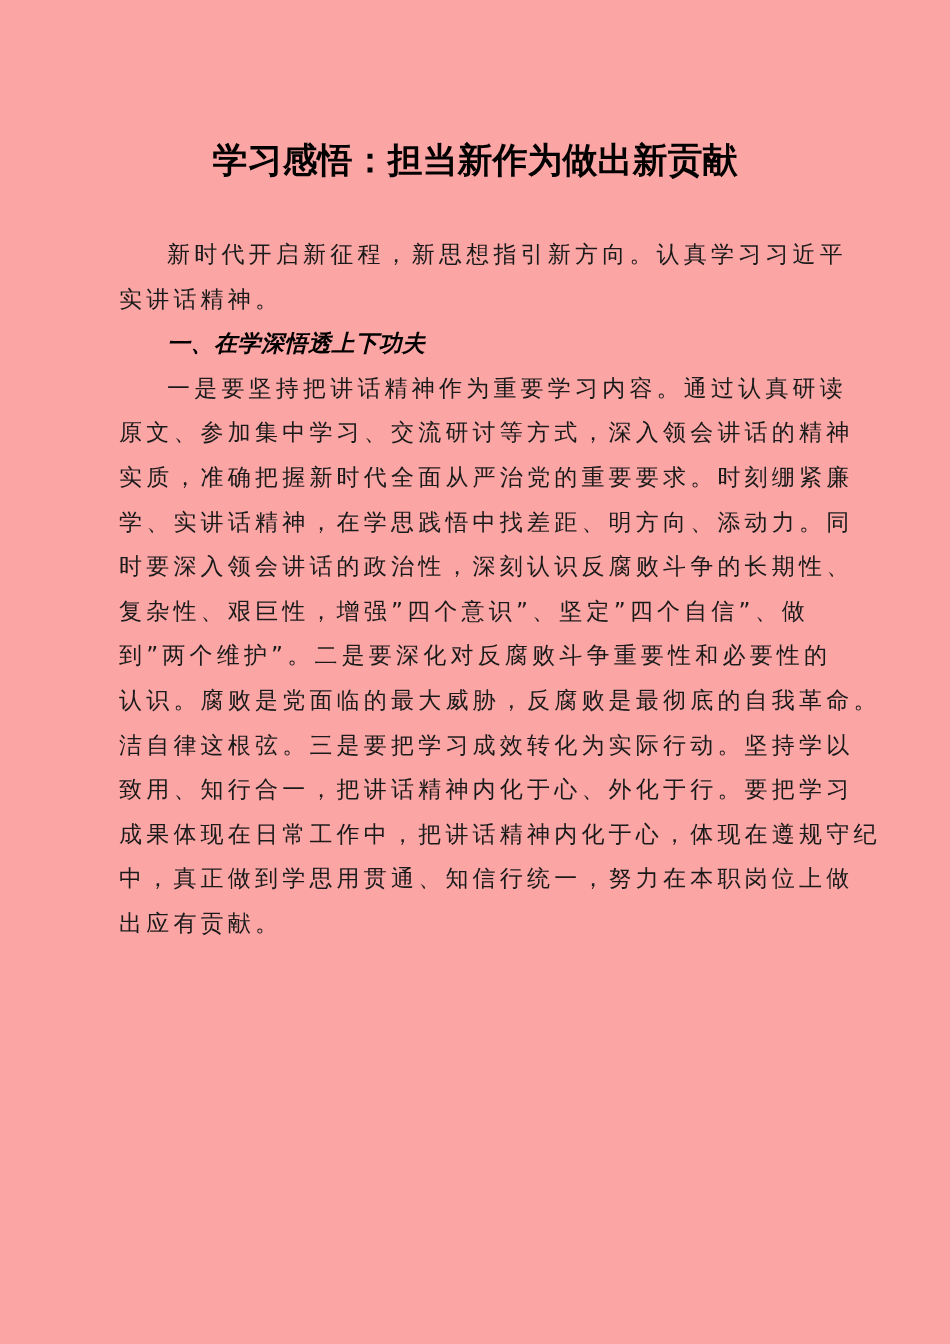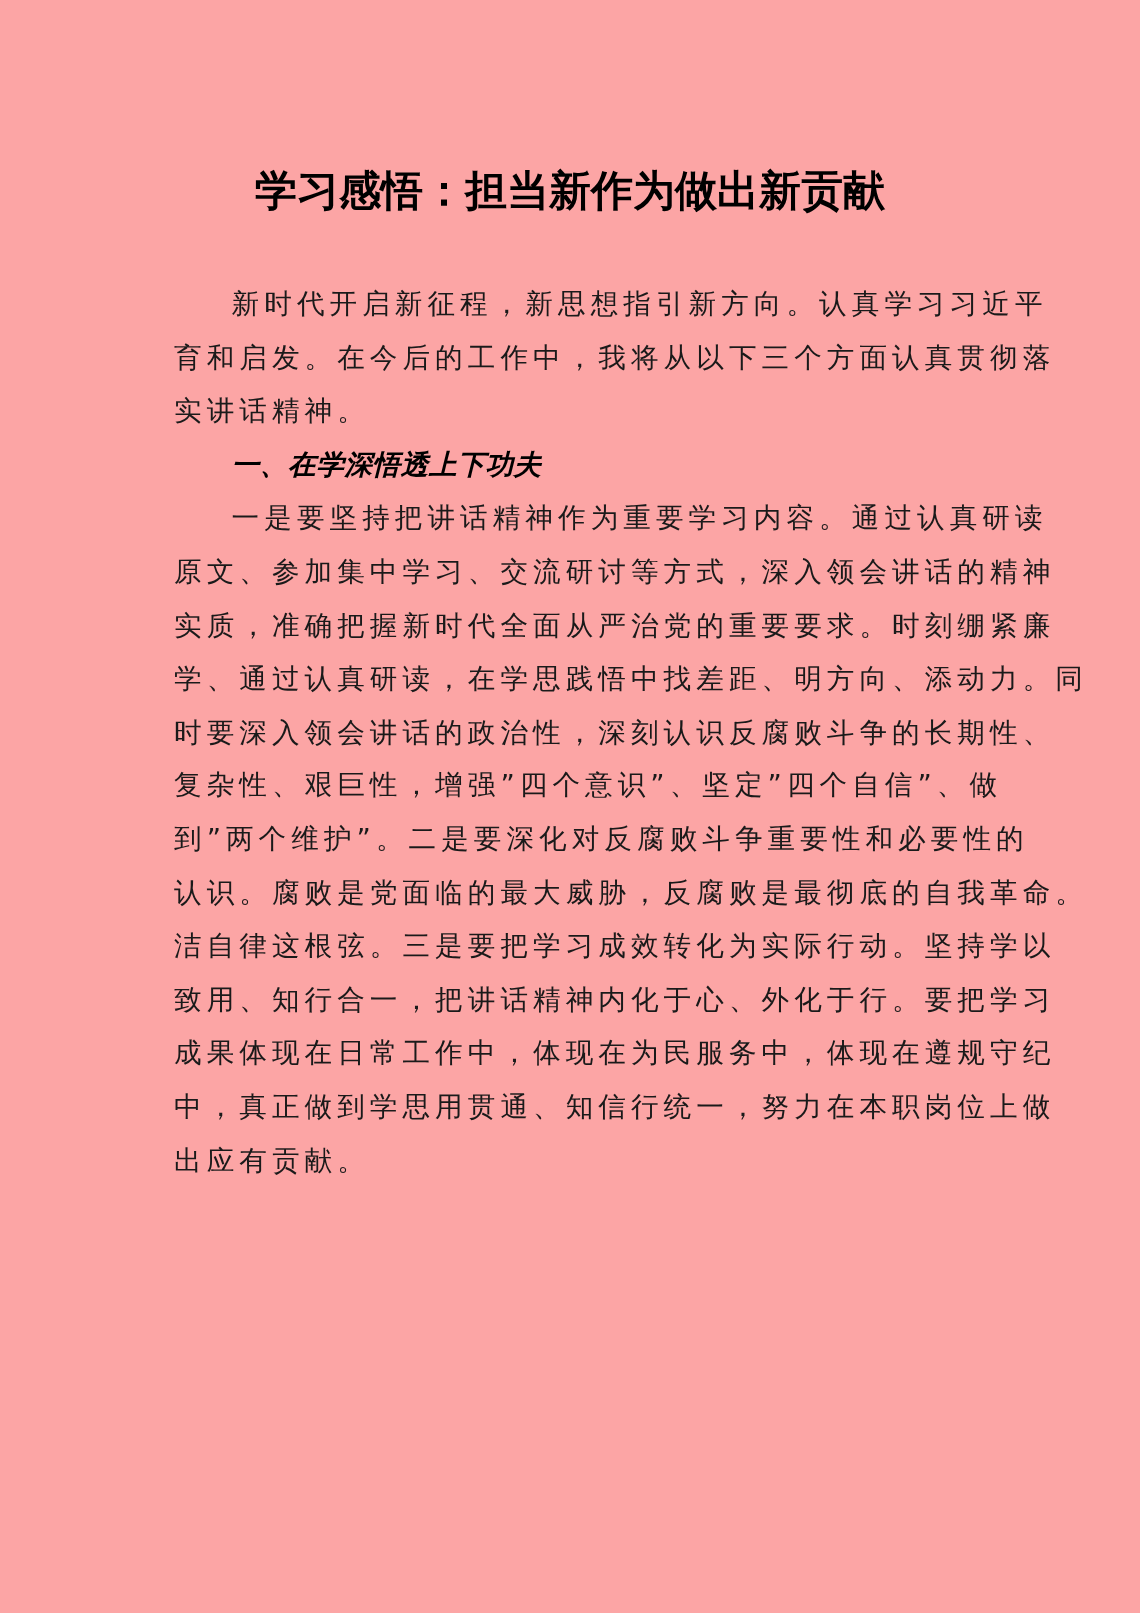--- a/index.html
+++ b/index.html
@@ -34,21 +34,20 @@
       color: #000000;
     }
     .body-text {
       position: absolute;
       left: 119px;
       top: 232px;
       width: 720px;
       font-family: "DejaVu Sans", "Liberation Sans", sans-serif;
       font-size: 23px;
       color: #1a1a1a;
-      margin-left: 26px;
     }
     .line {
       height: 44.6px;
       line-height: 44.6px;
       white-space: nowrap;
       letter-spacing: 4.2px;
     }
     .indent { padding-left: 48px; }
     .heading {
       font-weight: bold;
@@ -59,35 +58,34 @@
   </style>
 </head>
 <body>
 
 <div class="page">
   <div class="title">学习感悟：担当新作为做出新贡献</div>
 
   <div class="body-text">
     <div>
       <div class="line indent">新时代开启新征程，新思想指引新方向。认真学习习近平</div>
-      <div class="line">育和启发。在今后的工作中，我将从以下三个方面认真贯彻落</div>
       <div class="line">实讲话精神。</div>
     </div>
 
     <div class="line indent heading">一、在学深悟透上下功夫</div>
 
     <div>
       <div class="line indent">一是要坚持把讲话精神作为重要学习内容。通过认真研读</div>
       <div class="line">原文、参加集中学习、交流研讨等方式，深入领会讲话的精神</div>
       <div class="line">实质，准确把握新时代全面从严治党的重要要求。时刻绷紧廉</div>
-      <div class="line">学、通过认真研读，在学思践悟中找差距、明方向、添动力。同</div>
+      <div class="line">学、实讲话精神，在学思践悟中找差距、明方向、添动力。同</div>
       <div class="line">时要深入领会讲话的政治性，深刻认识反腐败斗争的长期性、</div>
       <div class="line">复杂性、艰巨性，增强”四个意识”、坚定”四个自信”、做</div>
       <div class="line">到”两个维护”。二是要深化对反腐败斗争重要性和必要性的</div>
       <div class="line">认识。腐败是党面临的最大威胁，反腐败是最彻底的自我革命。</div>
       <div class="line">洁自律这根弦。三是要把学习成效转化为实际行动。坚持学以</div>
       <div class="line">致用、知行合一，把讲话精神内化于心、外化于行。要把学习</div>
-      <div class="line">成果体现在日常工作中，体现在为民服务中，体现在遵规守纪</div>
+      <div class="line">成果体现在日常工作中，把讲话精神内化于心，体现在遵规守纪</div>
       <div class="line">中，真正做到学思用贯通、知信行统一，努力在本职岗位上做</div>
       <div class="line">出应有贡献。</div>
     </div>
   </div>
 </div>
 
 </body></html>

